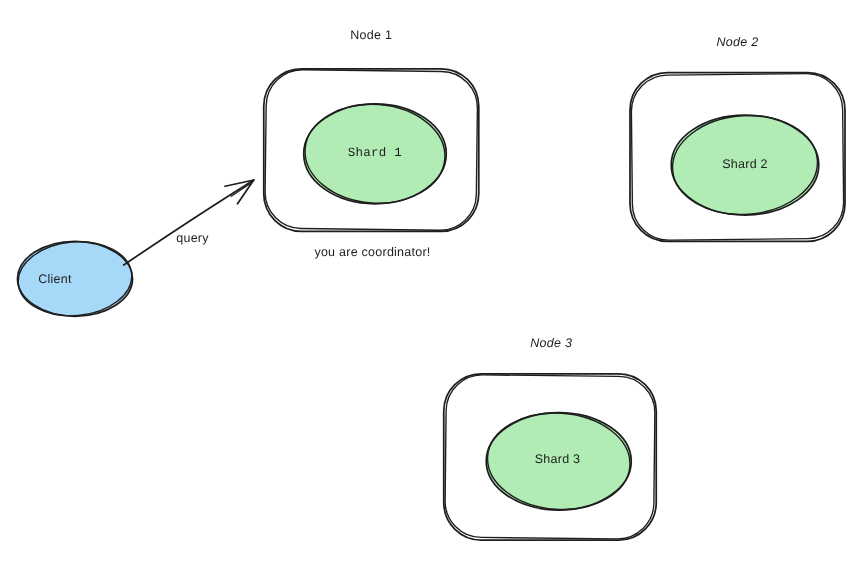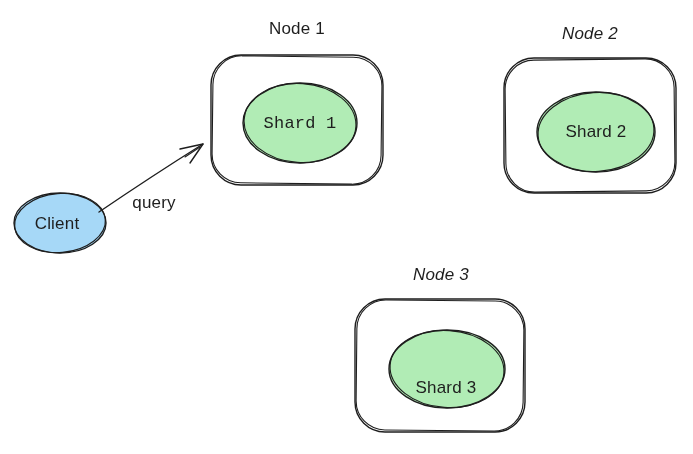--- a/index.html
+++ b/index.html
@@ -15,21 +15,21 @@
   .ink {
     stroke: #1e1e1e;
     stroke-width: 1.4;
     stroke-linecap: round;
     stroke-linejoin: round;
   }
   .thin { stroke-width: 1.1; }
   .lbl {
     position: absolute;
     transform: translate(-50%, -50%);
-    font-size: 17px;
+    font-size: 10px;
     color: #1e1e1e;
     white-space: nowrap;
     letter-spacing: 0.2px;
   }
 </style>
 </head>
 <body>
 
 <div class="canvas">
 
@@ -76,20 +76,21 @@
       <path class="ink thin" d="M185 157 L200 147"></path>
     </g>
   </svg>
 
   <div class="lbl" style="left:297px; top:29px;">Node 1</div>
   <div class="lbl" style="left:590px; top:34px;font-style:italic;">Node 2</div>
   <div class="lbl" style="left:441px; top:275px;font-style:italic;">Node 3</div>
 
   <div class="lbl" style="left:300px; top:123px;font-family:Liberation Mono, monospace;">Shard 1</div>
   <div class="lbl" style="left:596px; top:132px;text-align:right;">Shard 2</div>
-  <div class="lbl" style="left:446px; top:388px;text-align:right;">Shard 3</div>
+  <div class="lbl" style="left:446px; top:368px;text-align:right;">Shard 3</div>
 
-  <div class="lbl" style="left:57px; top:224px;">Client</div>
+  <div class="lbl" style="left:44px; top:224px;">Client</div>
 
-  <div class="lbl" style="left:154px; top:203px;text-align:center;">query</div>
+  <div class="lbl" style="left:154px; top:191px;text-align:center;">query</div>
 
+  <div class="lbl" style="left:298px; top:202px;">you are coordinator!</div>
 
 </div>
 
 </body></html>

